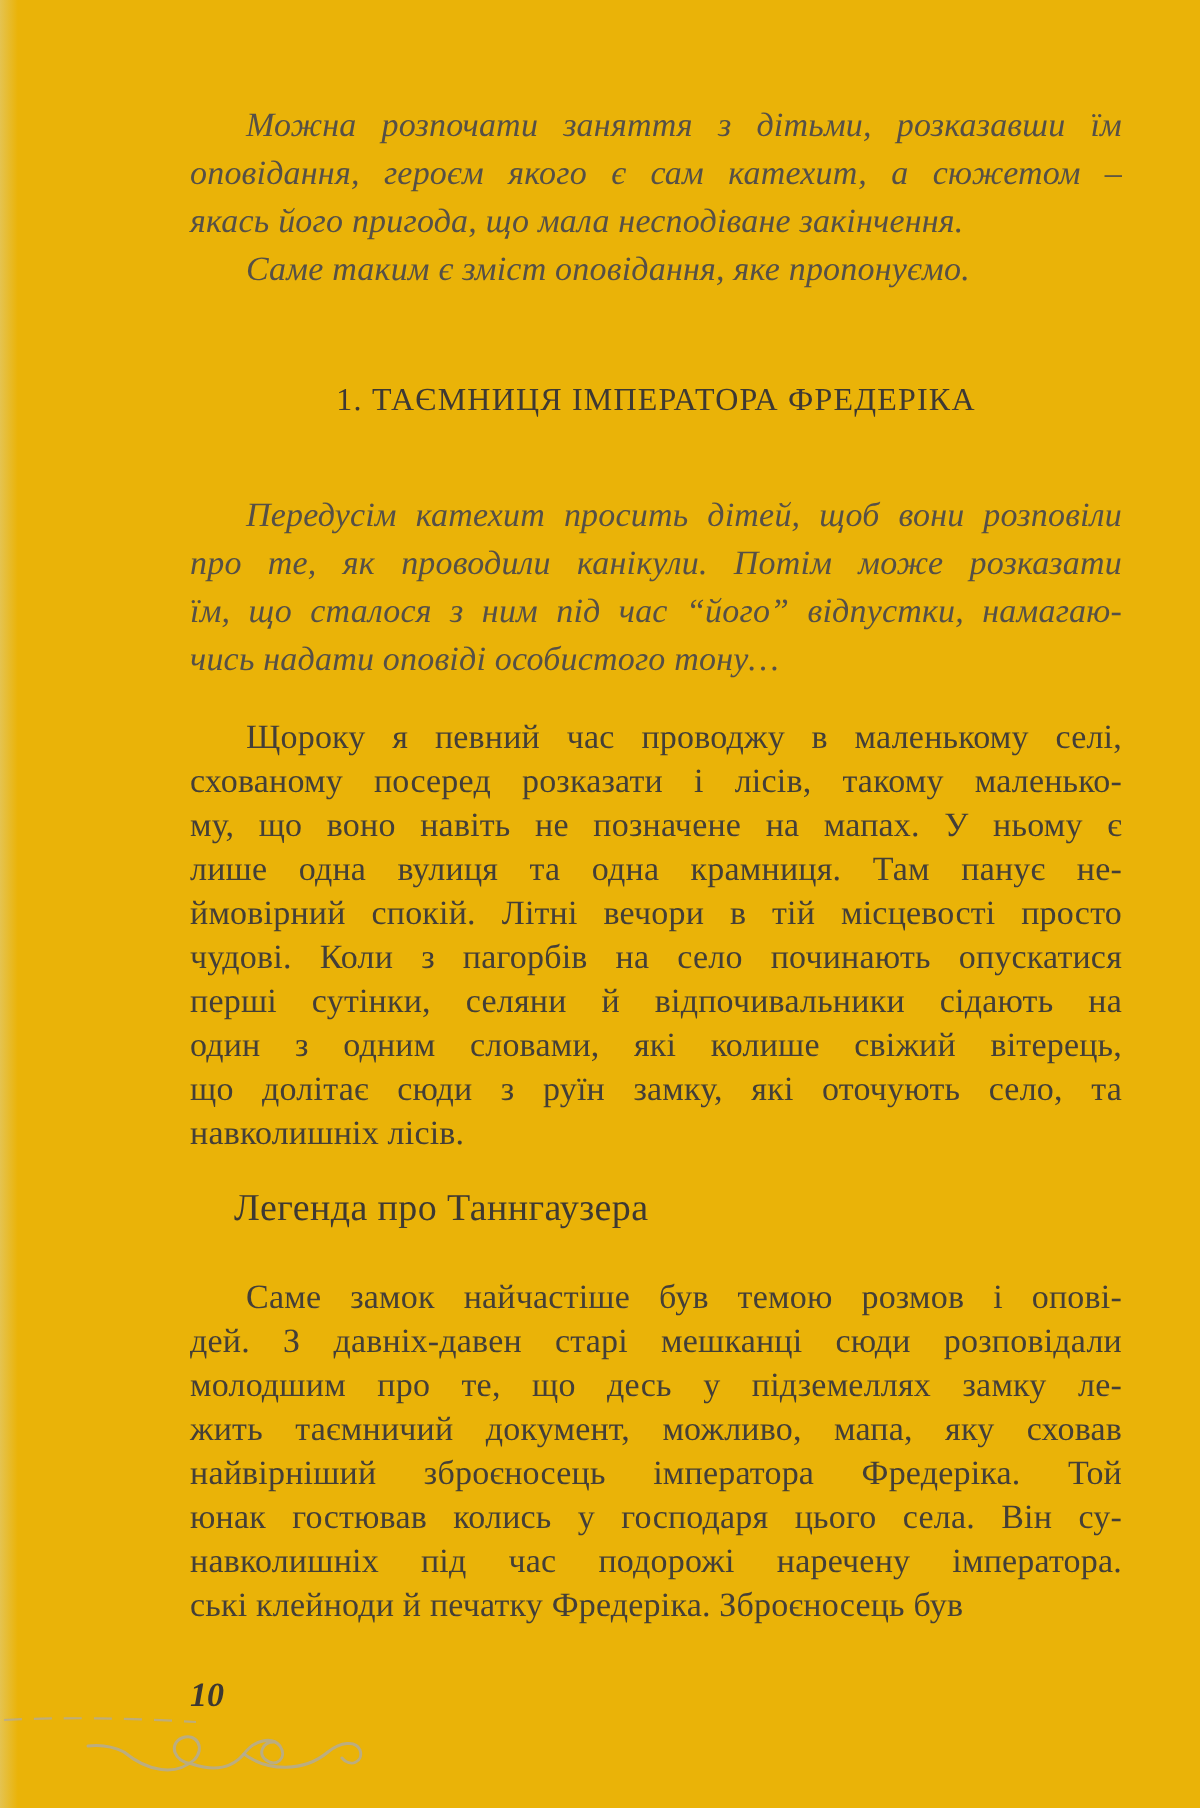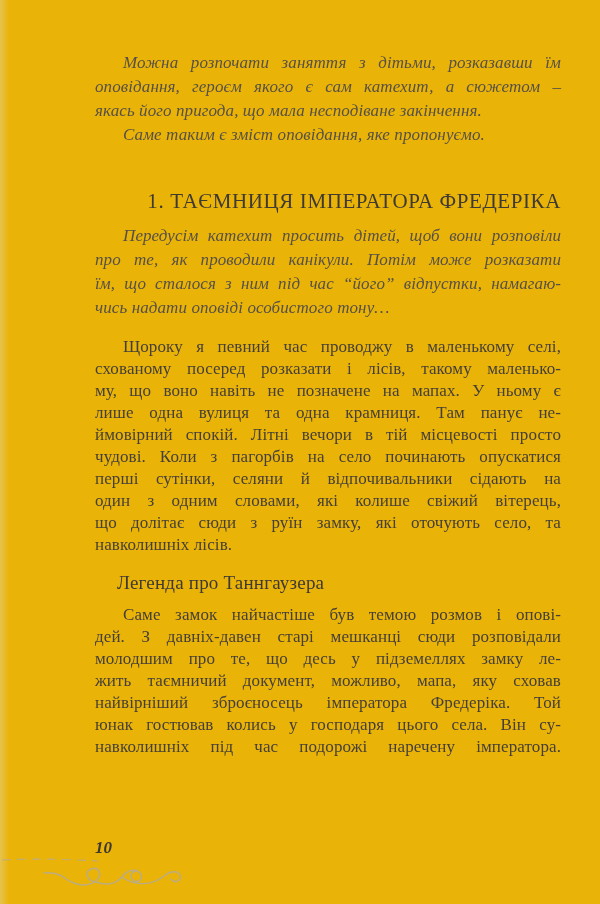--- a/index.html
+++ b/index.html
@@ -37,38 +37,38 @@
   }
   .para .line.last { text-align-last: left; }
   .para .line:first-child { text-indent: 28px; }
   .para.italic .line {
     font-style: italic;
     color: #565047;
     line-height: 24px;
   }
   .chapter-heading {
     margin: 41px 0 0 0;
-    font-size: 21px;
+    font-size: 16px;
     line-height: 26px;
     font-weight: normal;
-    text-align: right;
+    text-align: center;
     letter-spacing: 0.6px;
     color: #3e3933;
   }
-  #chapter-intro-paragraphs { margin-top: 10px; }
+  #chapter-intro-paragraphs { margin-top: 32px; }
   #body-paragraphs-1 { margin-top: 16px; }
   .subheading {
     margin: 14px 0 0 22px;
     font-size: 19px;
     line-height: 26px;
     font-weight: normal;
     letter-spacing: 0.2px;
     color: #3e3933;
   }
-  #body-paragraphs-2 { margin-top: 8px; font-family: Liberation Serif, serif; }
+  #body-paragraphs-2 { margin-top: 20px; font-family: Liberation Serif, serif; }
   .footer {
     position: absolute;
     left: 0;
     top: 836px;
     width: 230px;
     height: 64px;
     padding-left: 44px;
   }
   .page-num {
     position: absolute;
@@ -133,20 +133,21 @@
 
     <div id="body-paragraphs-2">
         <p class="para regular">
           <span class="line">Саме замок найчастіше був темою розмов і опові-</span>
           <span class="line">дей. З давніх-давен старі мешканці сюди розповідали</span>
           <span class="line">молодшим про те, що десь у підземеллях замку ле-</span>
           <span class="line">жить таємничий документ, можливо, мапа, яку сховав</span>
           <span class="line">найвірніший зброєносець імператора Фредеріка. Той</span>
           <span class="line">юнак гостював колись у господаря цього села. Він су-</span>
           <span class="line">навколишніх під час подорожі наречену імператора.</span>
+          <span class="line last">ські клейноди й печатку Фредеріка. Зброєносець був</span>
         </p>
       </div>
   </div>
 
   <div class="footer">
     <svg class="flourish" width="200" height="52" viewBox="0 0 200 52" fill="none">
       <path d="M2 14 C 30 12.5, 65 13, 98 15" stroke="#b3ab97" stroke-width="1.1" stroke-dasharray="9 6" opacity="0.8"></path>
       <path d="M44 27 C 52 26 58 28 62 30 C 74 40 88 42 97 34 C 103 28 98 20 91 23 C 84 26 87 35 96 36 C 108 40 116 38 122 31" stroke="#b3ab97" stroke-width="1.5" stroke-linecap="round" opacity="0.85"></path>
       <path d="M122 31 C 127 24 136 22 140 27 C 144 33 138 38 133 34 C 129 31 131 25 137 25" stroke="#b3ab97" stroke-width="1.5" stroke-linecap="round" opacity="0.85"></path>
       <path d="M122 31 C 134 40 152 40 164 30 C 170 25 178 24 180 29 C 182 35 175 38 171 33" stroke="#b3ab97" stroke-width="1.5" stroke-linecap="round" opacity="0.85"></path>

